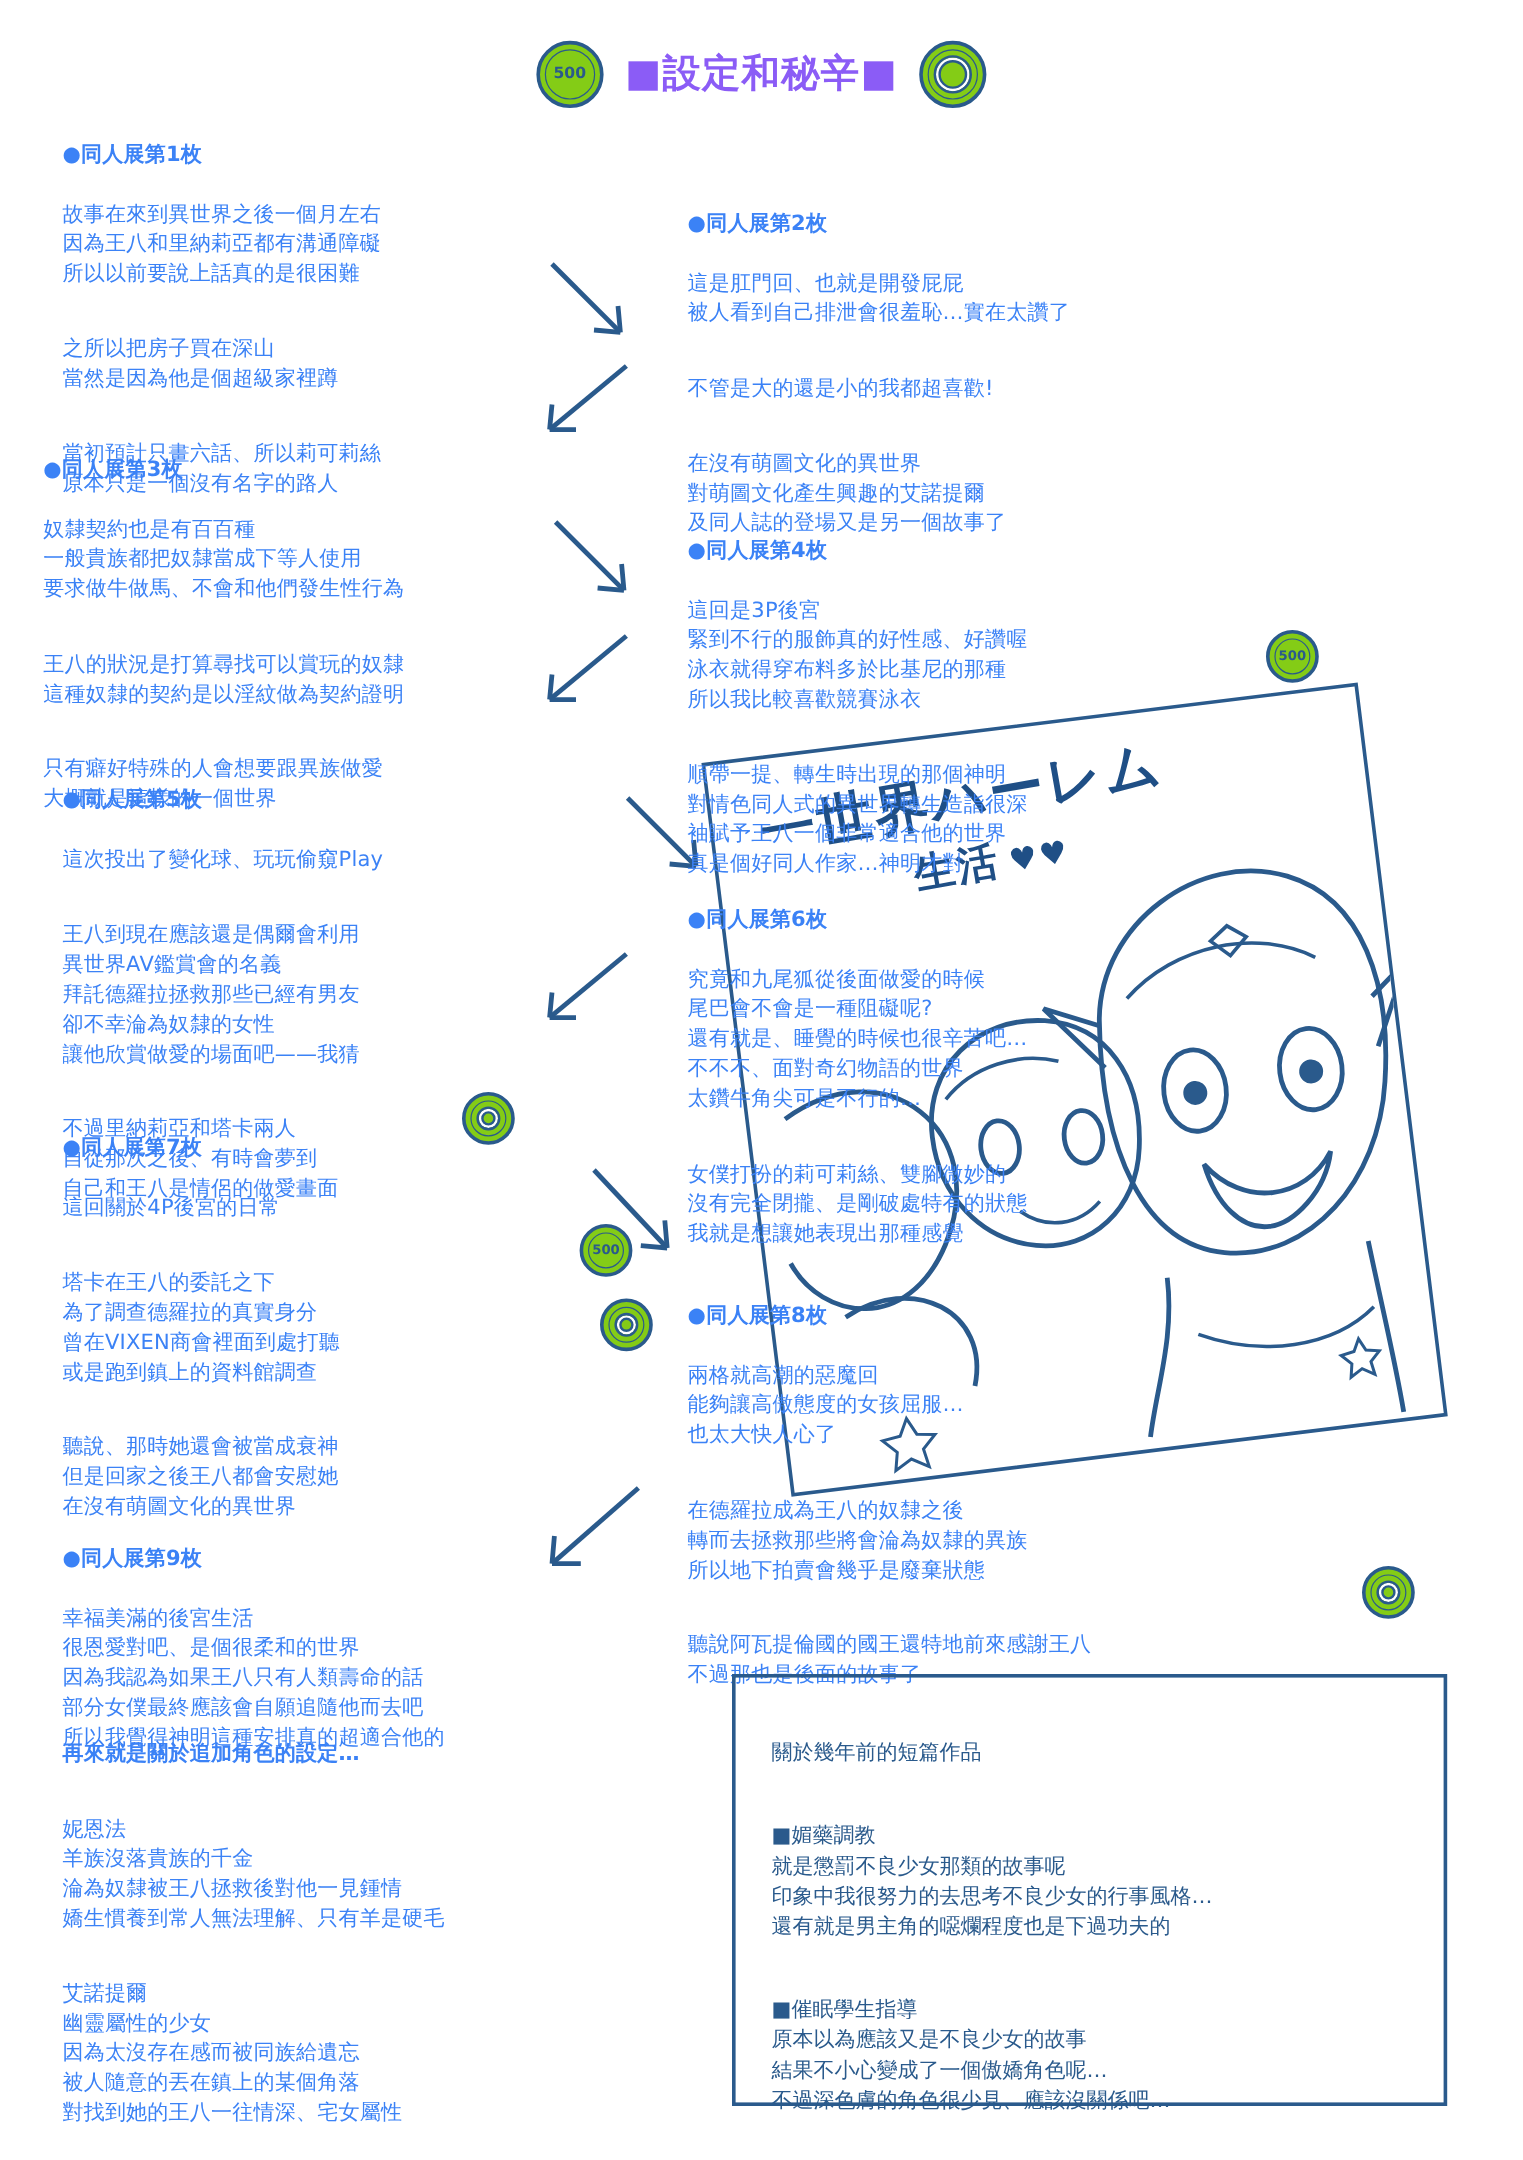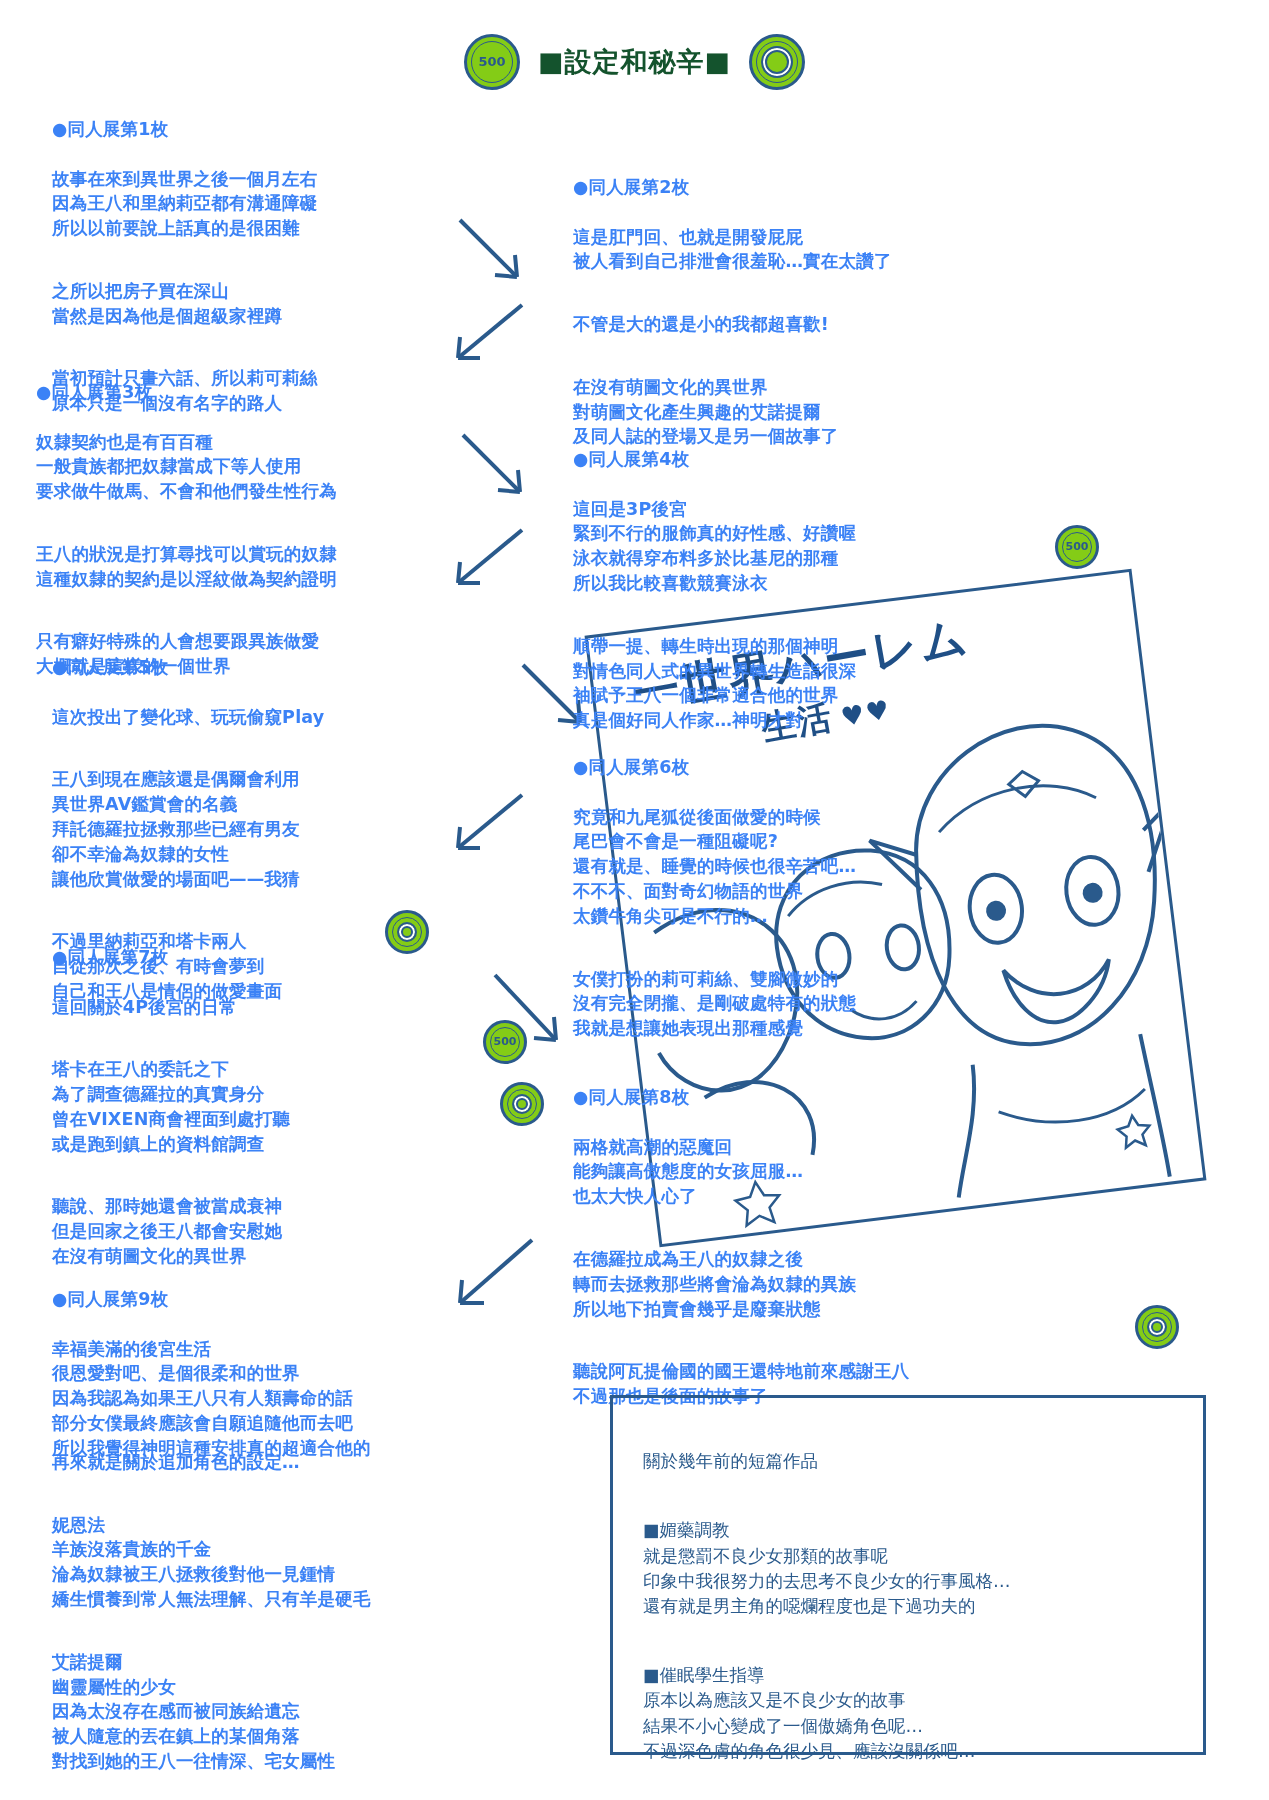--- a/index.html
+++ b/index.html
@@ -21,24 +21,24 @@
     position: absolute;
     top: 34px;
     left: 0;
     width: 100%;
     display: flex;
     align-items: center;
     justify-content: center;
     gap: 18px;
   }
   .header-title {
-    font-size: 27px;
+    font-size: 32px;
     font-weight: bold;
     letter-spacing: 1px;
-    color: #14532d;
+    color: #8b5cf6;
   }
   .coin {
     width: 56px;
     height: 56px;
     border-radius: 50%;
     border: 3px solid #2a5a8c;
     display: flex;
     align-items: center;
     justify-content: center;
     font-size: 11px;
@@ -85,21 +85,20 @@
     letter-spacing: 0.2px;
   }
   .block .head {
     display: block;
     font-weight: bold;
   }
   .block .para {
     display: block;
     margin-top: 13px;
     white-space: pre-line;
-    font-weight: bold;
   }
   .block .para.tight { margin-top: 0; }
 
   
   .arrow {
     position: absolute;
     stroke: #2a5a8c;
     fill: none;
   }
 

